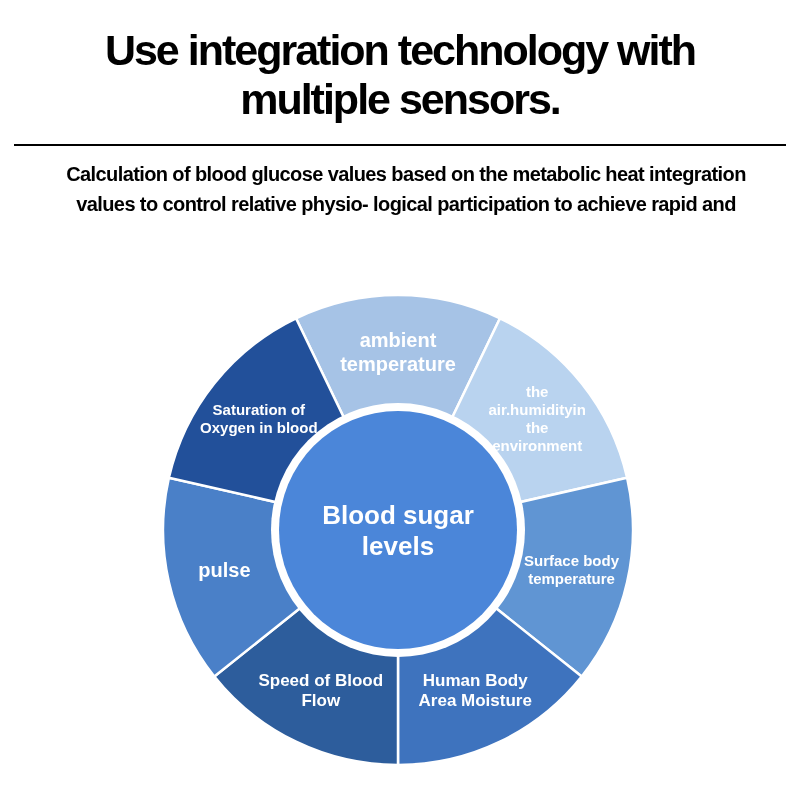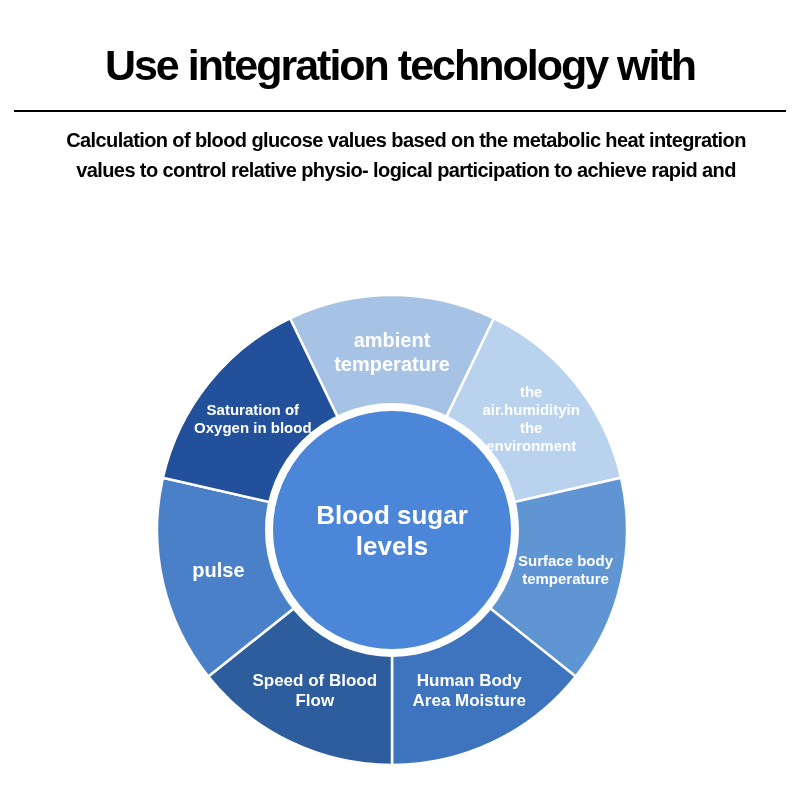--- a/index.html
+++ b/index.html
@@ -5,21 +5,21 @@
   html,body{margin:0;padding:0;}
   body{
     position:relative;
     width:800px;height:800px;
     background:#ffffff;
     font-family:"Liberation Sans",sans-serif;
     overflow:hidden;
     color:#000;
   }
   .title{
-    margin-top:41px;
+    margin-top:26px;
     text-align:center;
     font-weight:bold;
     font-size:43px;
     line-height:1.14;
     letter-spacing:-2px;
   }
   .divider{
     height:2px;
     background:#000;
     margin:20px 14px 13px 14px;
@@ -28,35 +28,36 @@
     text-align:center;
     font-weight:bold;
     font-size:20px;
     line-height:1.5;
     letter-spacing:-0.6px;
     padding-left:12px;
   }
   .subtitle div{white-space:nowrap;}
   .wheel-wrap{
     position:absolute;
-    left:0;top:295px;
+    left:6px;top:295px;
     width:712px;height:505px;
   }
   svg text{
     font-family:"Liberation Sans",sans-serif;
     font-weight:bold;
   }
 </style>
 </head>
 <body>
 
 <div>
 
   <div class="title">
     <div>Use integration technology with</div>
+    <div>multiple sensors.</div>
   </div>
 
   <div class="divider"></div>
 
   <div class="subtitle">
     <div>Calculation of blood glucose values based on the metabolic heat integration</div>
     <div>values to control relative physio- logical participation to achieve rapid and</div>
   </div>
 
   <div class="wheel-wrap">

